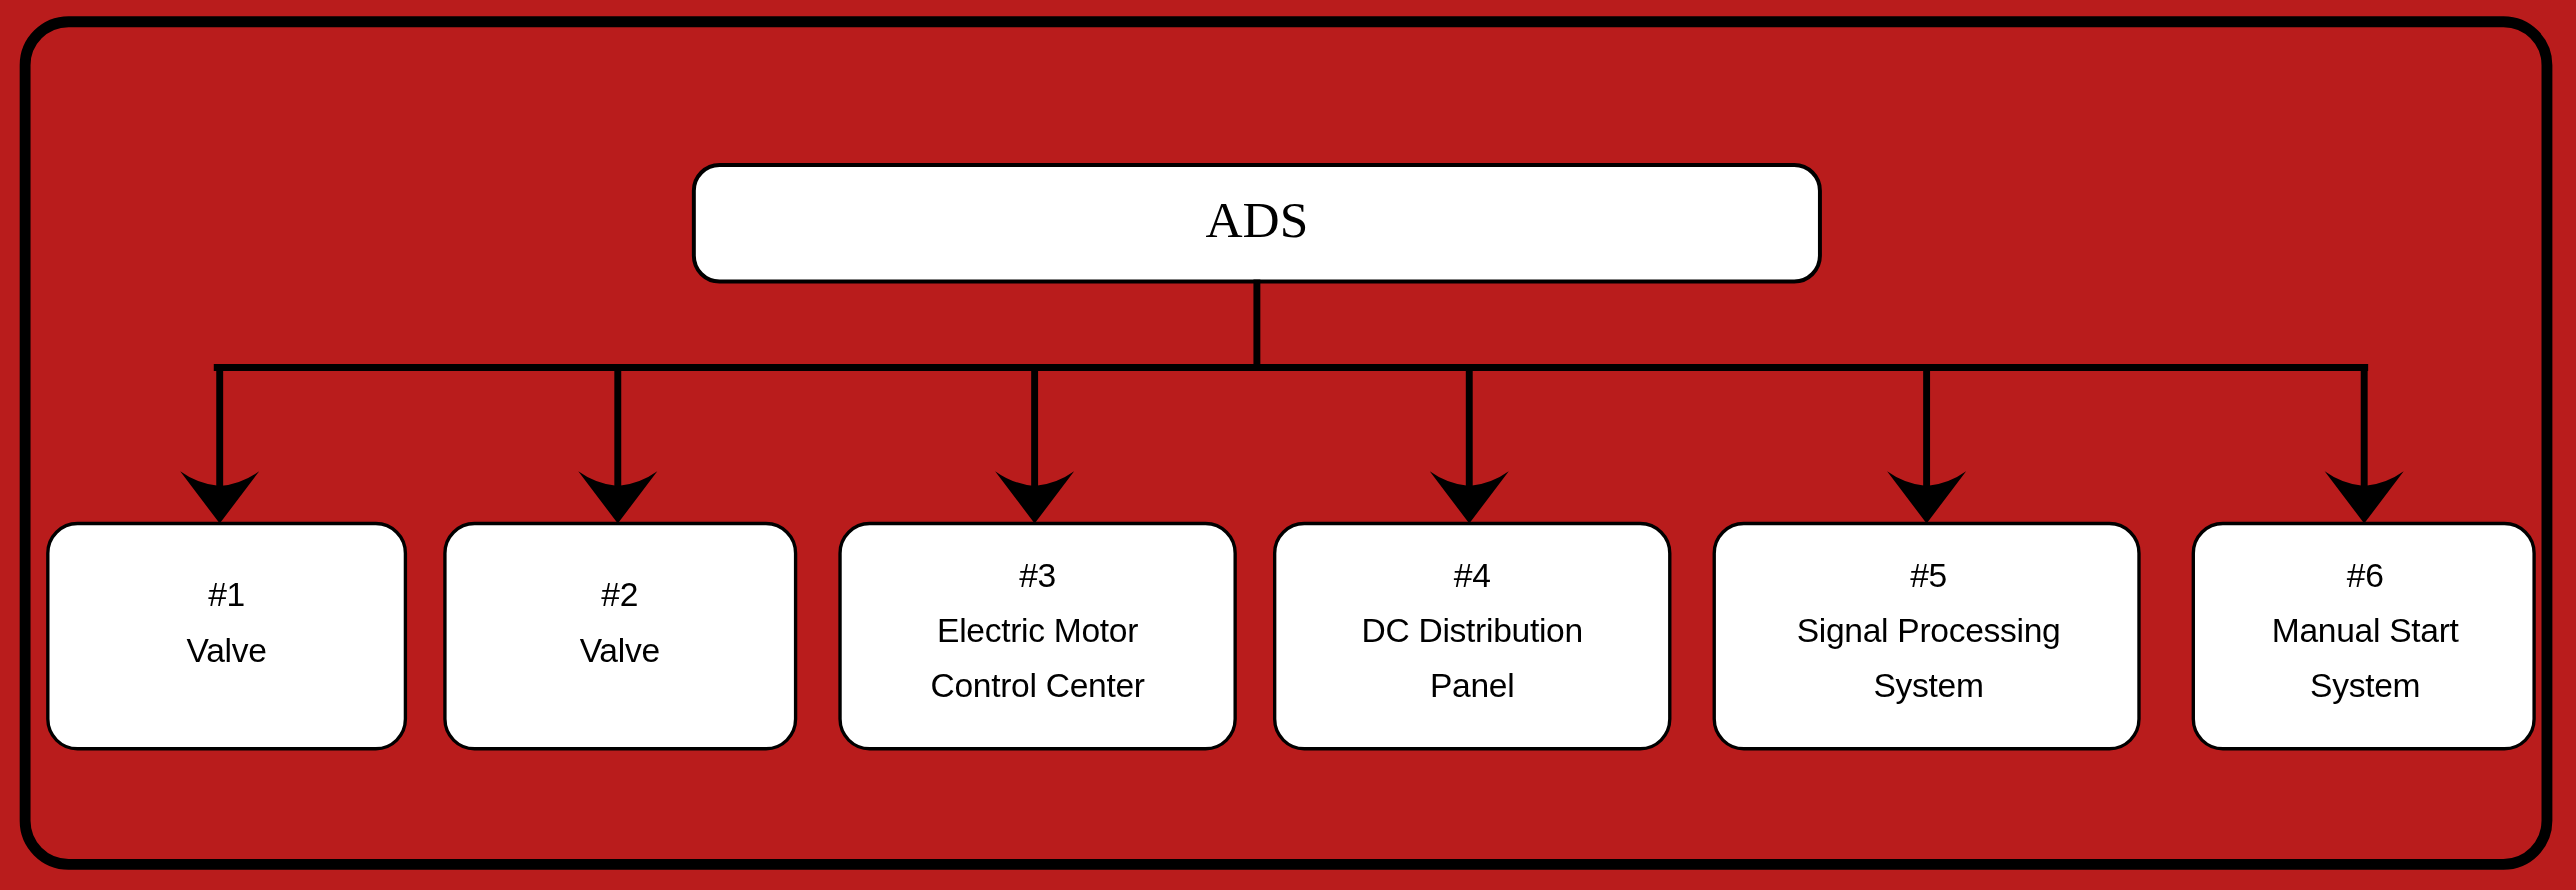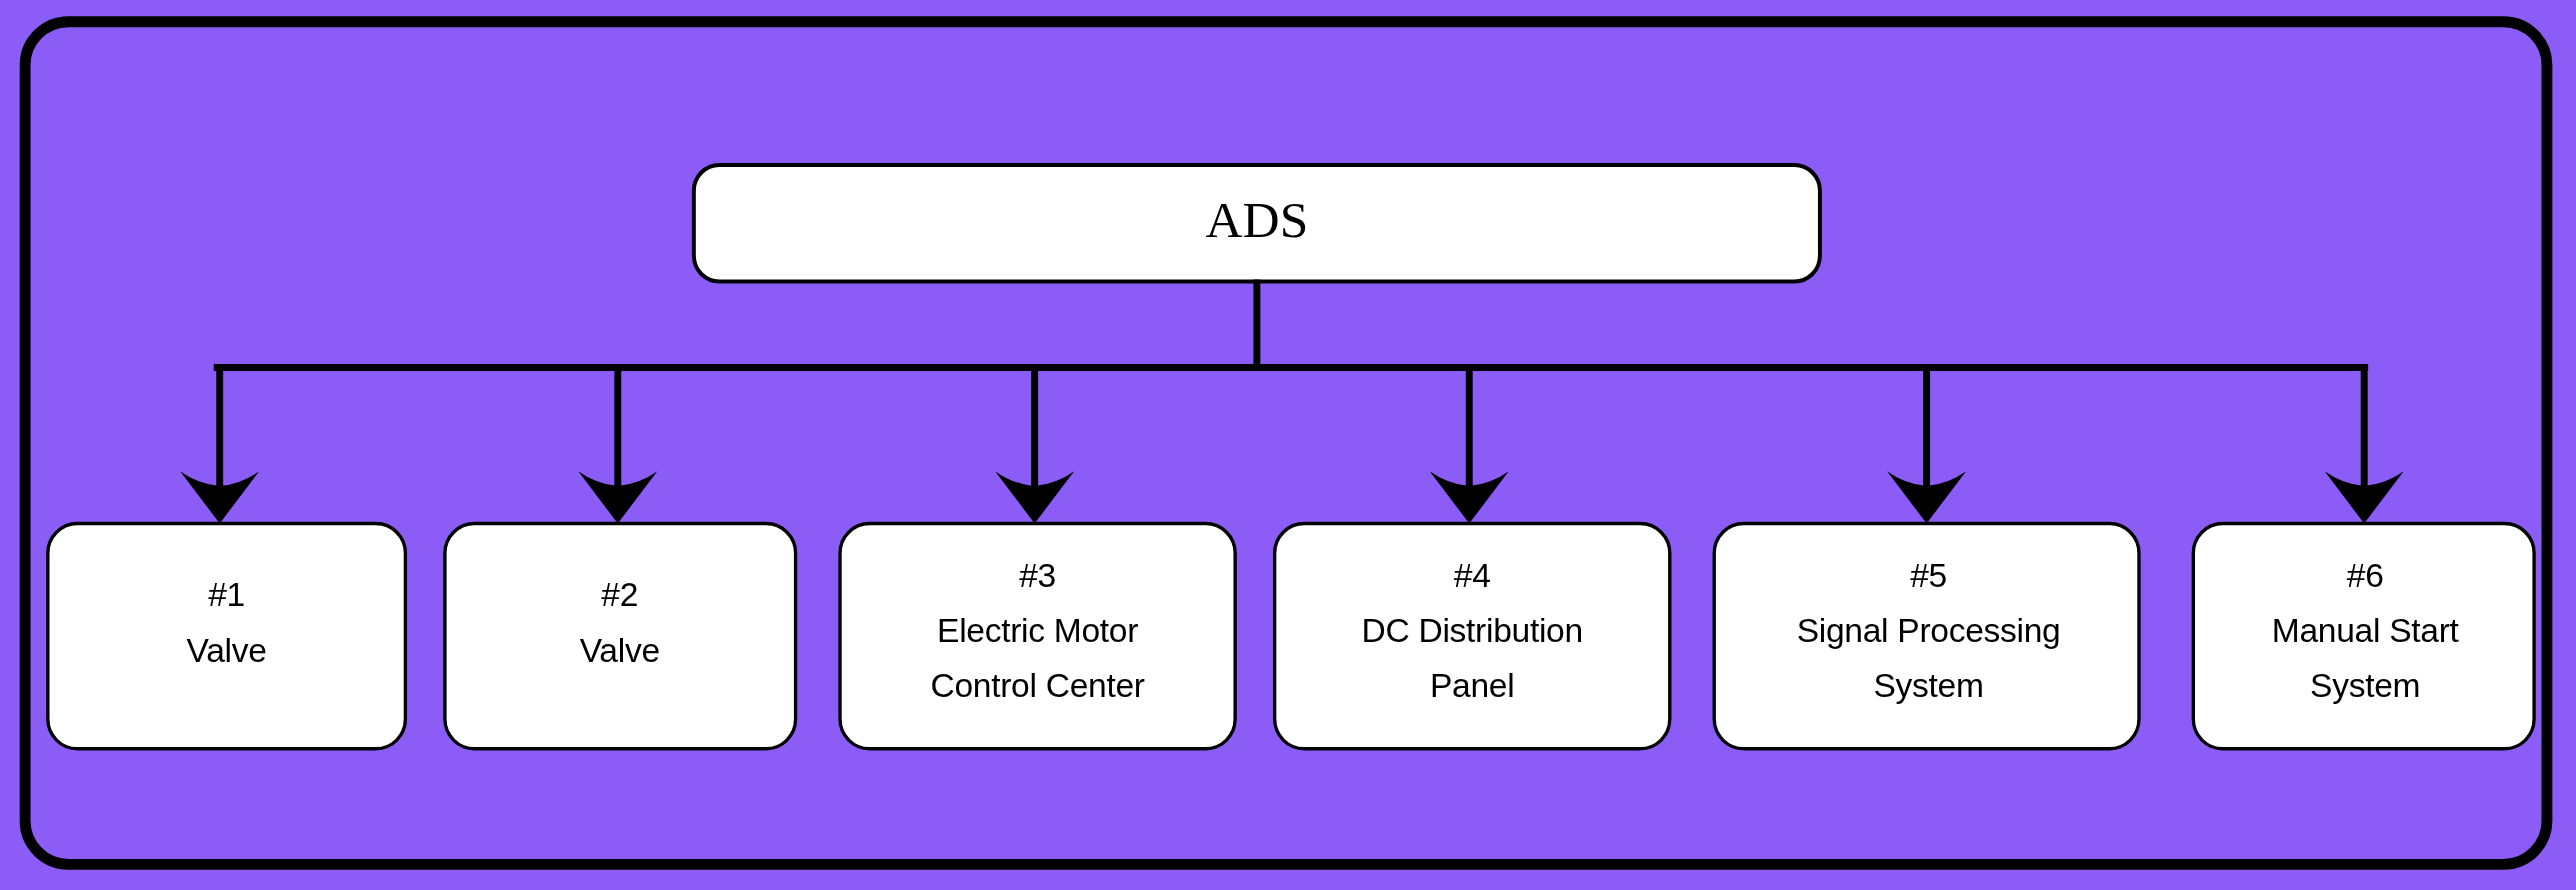--- a/index.html
+++ b/index.html
@@ -7,21 +7,21 @@
     padding: 0;
     background: #ffffff;
   }
   body {
     font-family: "Liberation Sans", sans-serif;
   }
   #canvas {
     position: relative;
     width: 2576px;
     height: 890px;
-    background: #8b5cf6;
+    background: #b91c1c;
     overflow: hidden;
   }
   #diagram-svg {
     position: absolute;
     left: 0;
     top: 0;
     width: 2576px;
     height: 890px;
   }
   .outer-frame {

